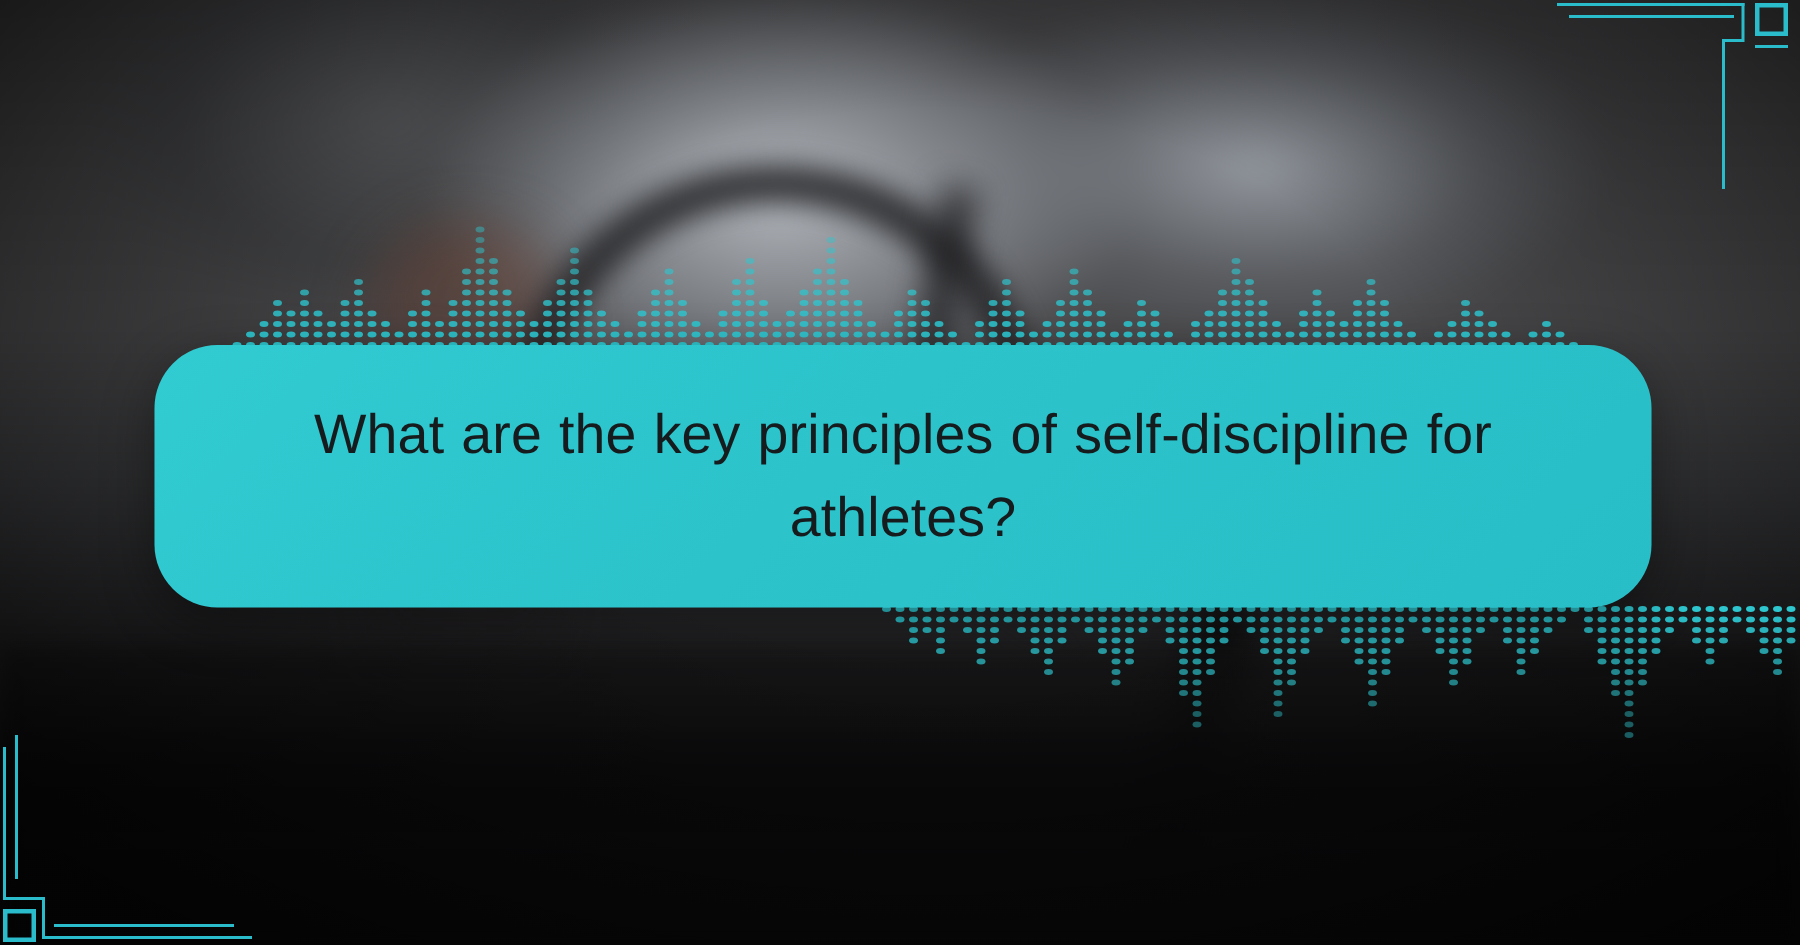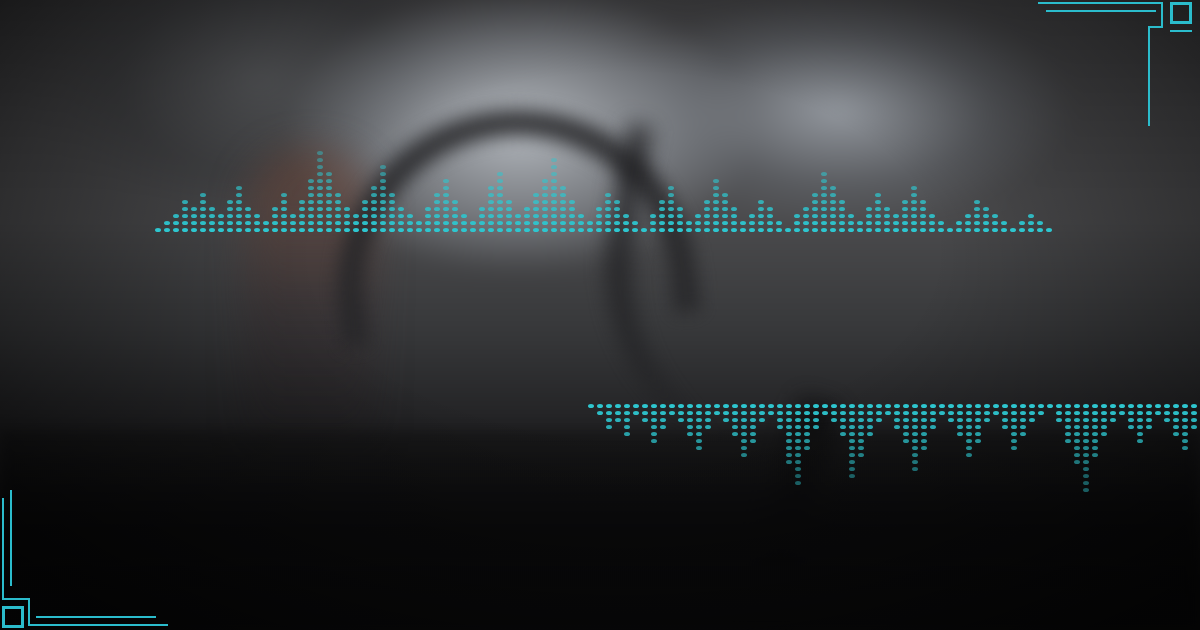--- a/index.html
+++ b/index.html
@@ -1247,14 +1247,17 @@
   <div class="circuit circuit-bl" id="circuit-bl">
       <div class="c-line" style="left: 2px; top: 28px; width: 2px; height: 100px;"></div>
       <div class="c-line" style="left: 2px; top: 128px; width: 28px; height: 2px;"></div>
       <div class="c-line" style="left: 28px; top: 128px; width: 2px; height: 28px;"></div>
       <div class="c-line" style="left: 28px; top: 154px; width: 140px; height: 2px;"></div>
       <div class="c-line" style="left: 10px; top: 20px; width: 2px; height: 96px;"></div>
       <div class="c-line" style="left: 36px; top: 146px; width: 120px; height: 2px;"></div>
       <div class="c-box" style="left: 2px; top: 136px; width: 22px; height: 22px;"></div>
     </div>
 
+  <div class="card">
+    <div class="card-text">What are the key principles of self-discipline for athletes?</div>
+  </div>
 
 </div>
 
 </body></html>

